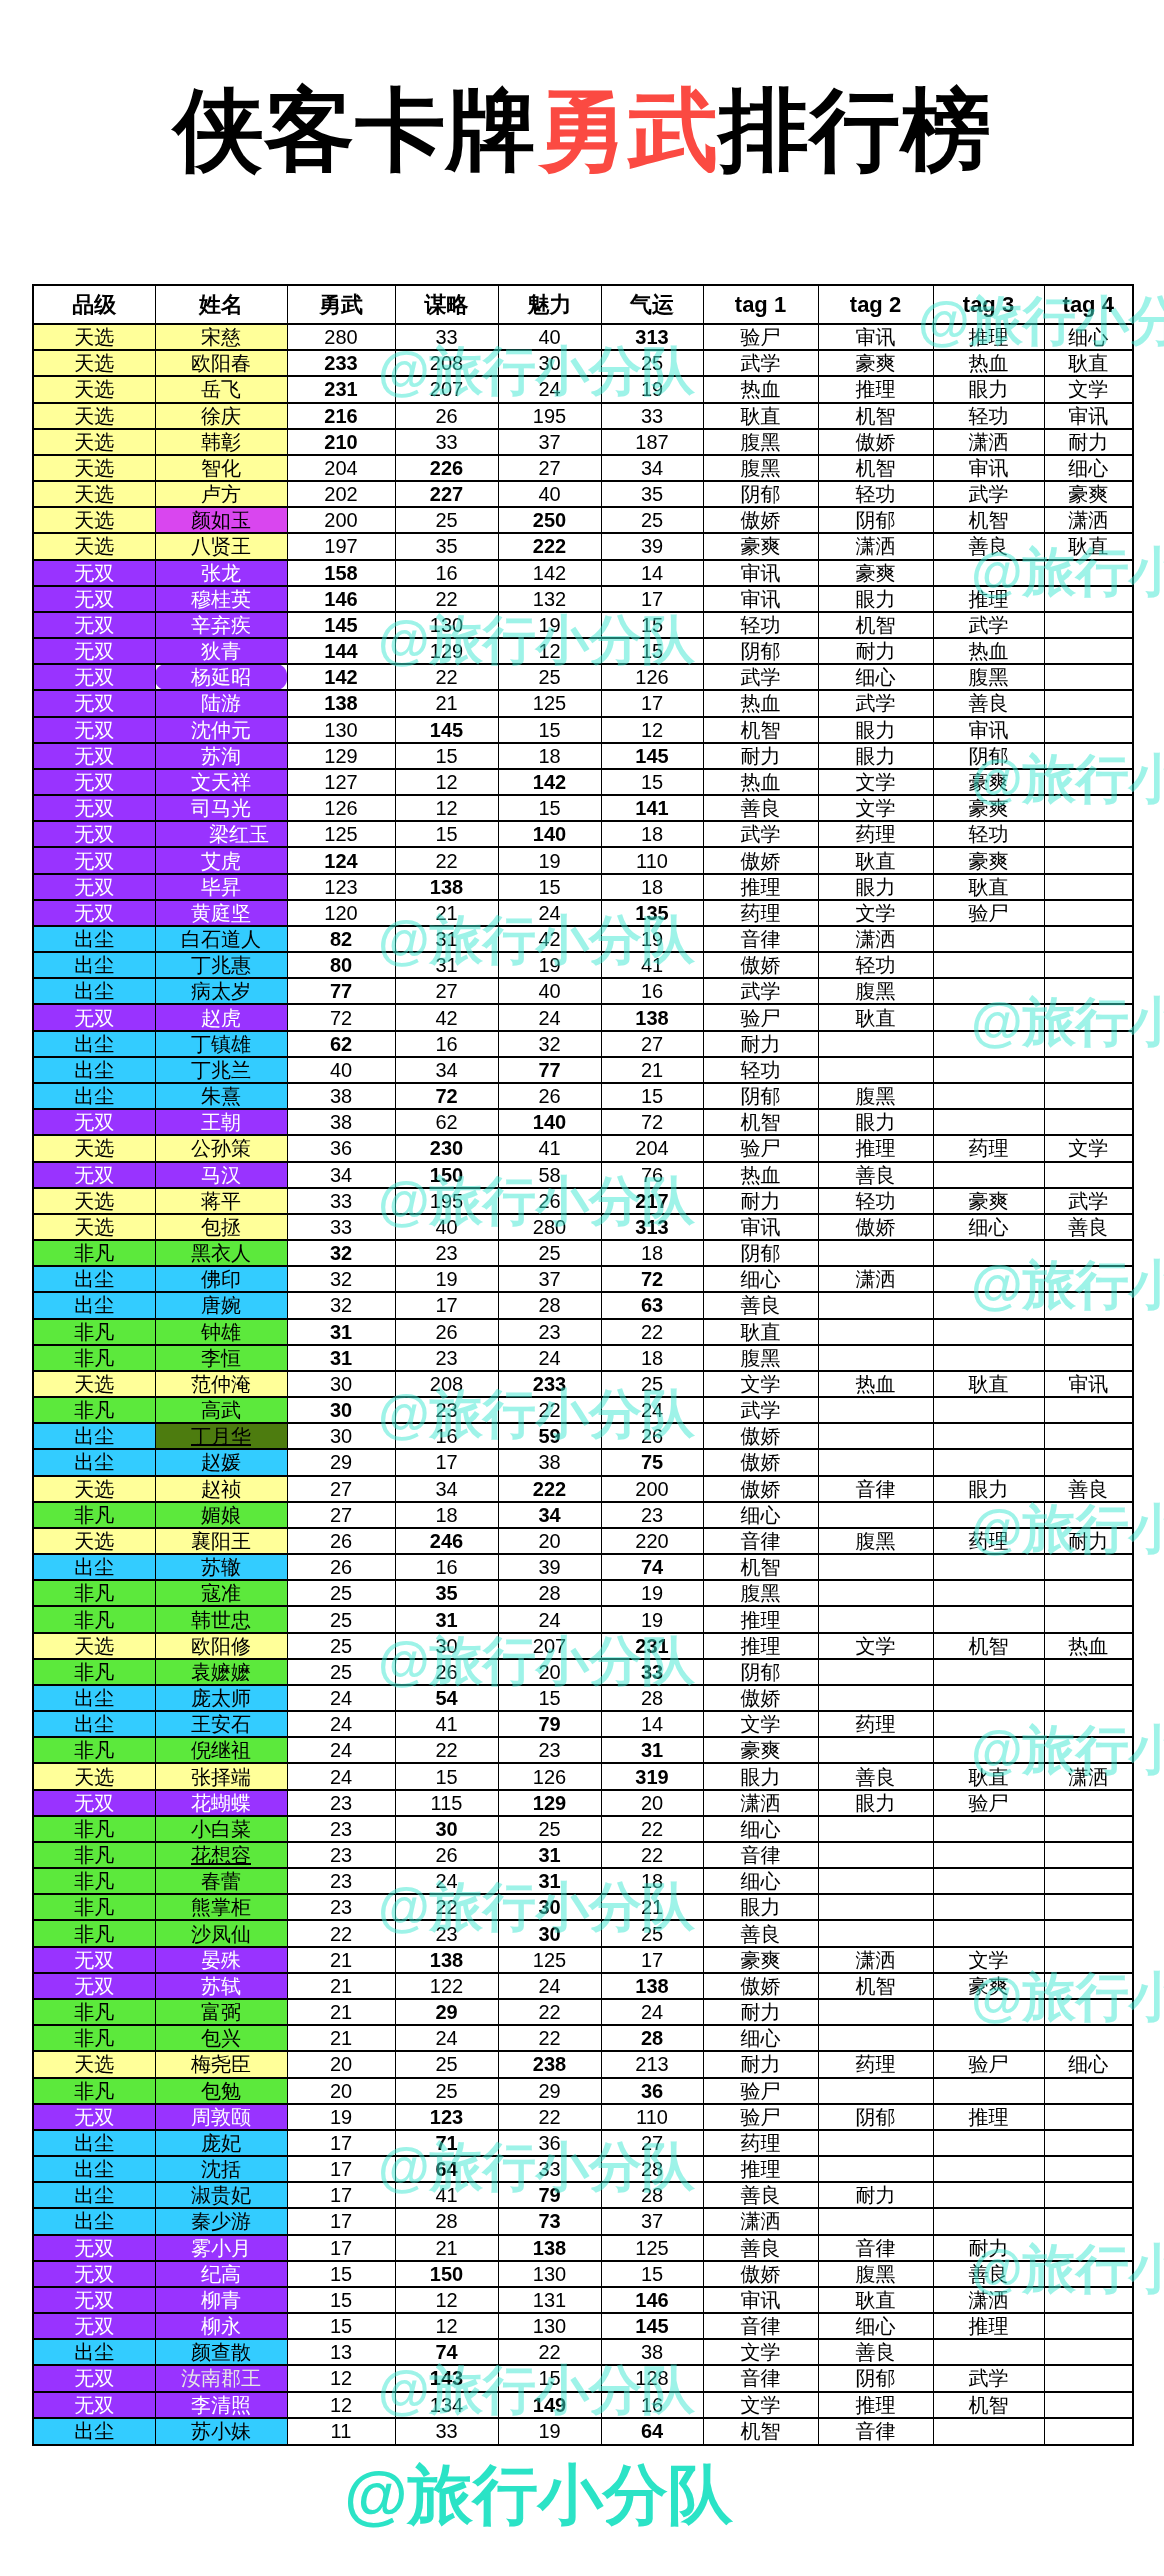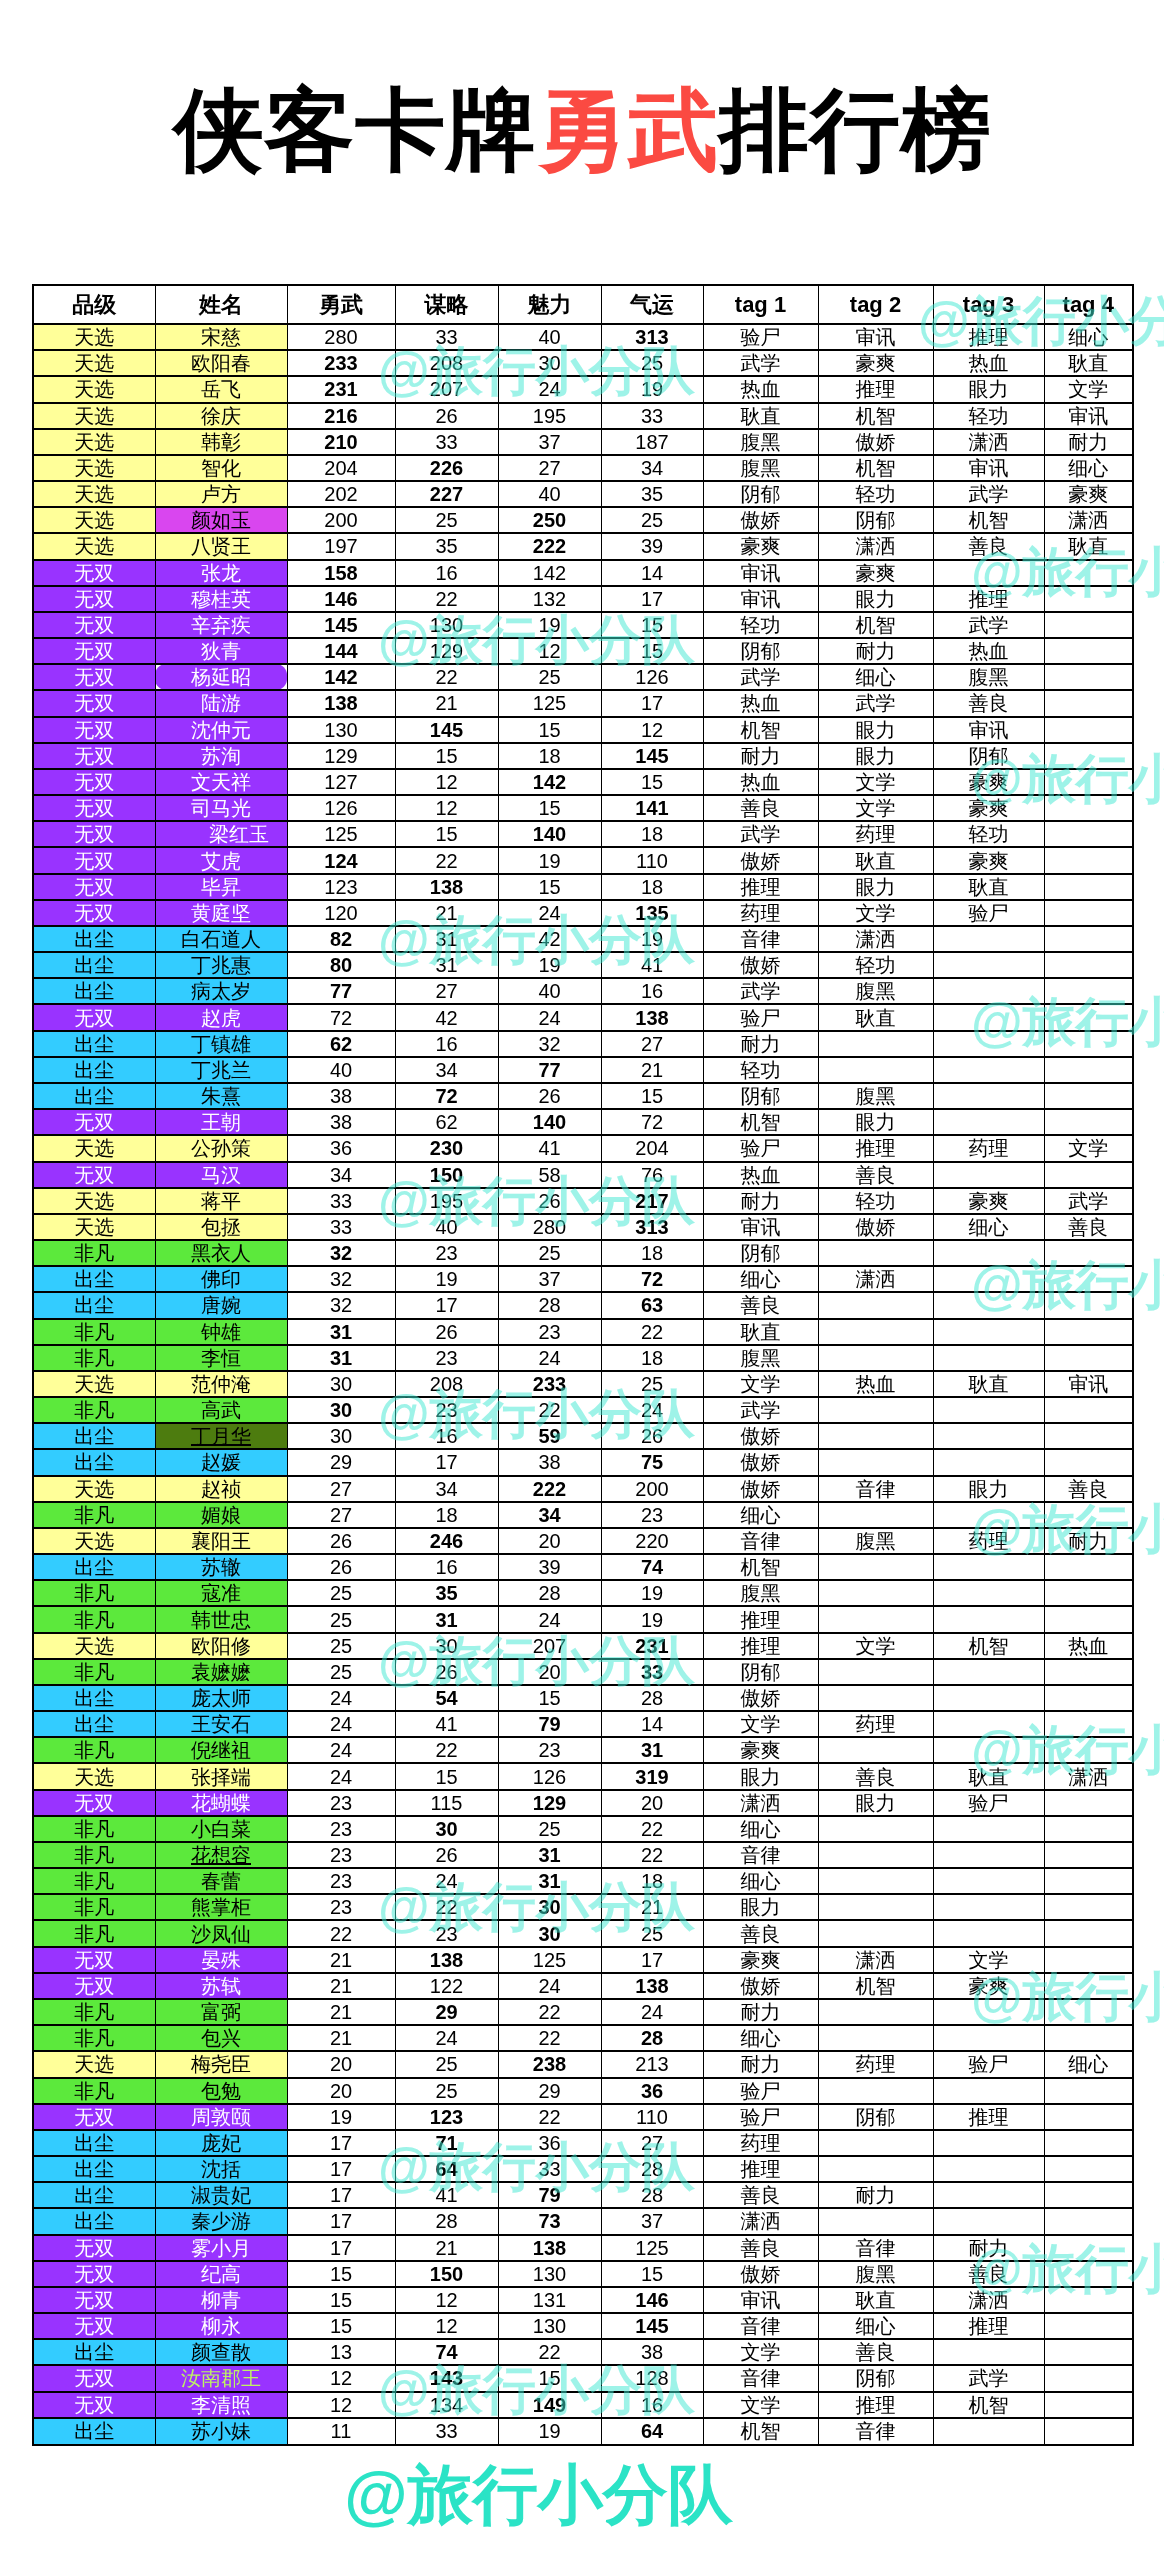--- a/index.html
+++ b/index.html
@@ -1008,21 +1008,21 @@
         <td class="c-stat c-mou max">74</td>
         <td class="c-stat c-mei">22</td>
         <td class="c-stat c-qi">38</td>
         <td class="c-tag">文学</td>
         <td class="c-tag">善良</td>
         <td class="c-tag"></td>
         <td class="c-tag"></td>
       </tr>
       <tr>
         <td class="c-grade" style="background: rgb(153, 51, 255); color: rgb(255, 255, 255);">无双</td>
-        <td class="c-name" style="background: rgb(153, 51, 255); color: #bef264;">汝南郡王</td>
+        <td class="c-name" style="background: rgb(153, 51, 255); color: #e5e5e5;">汝南郡王</td>
         <td class="c-stat c-wu">12</td>
         <td class="c-stat c-mou max">143</td>
         <td class="c-stat c-mei">15</td>
         <td class="c-stat c-qi">128</td>
         <td class="c-tag">音律</td>
         <td class="c-tag">阴郁</td>
         <td class="c-tag">武学</td>
         <td class="c-tag"></td>
       </tr>
       <tr>

